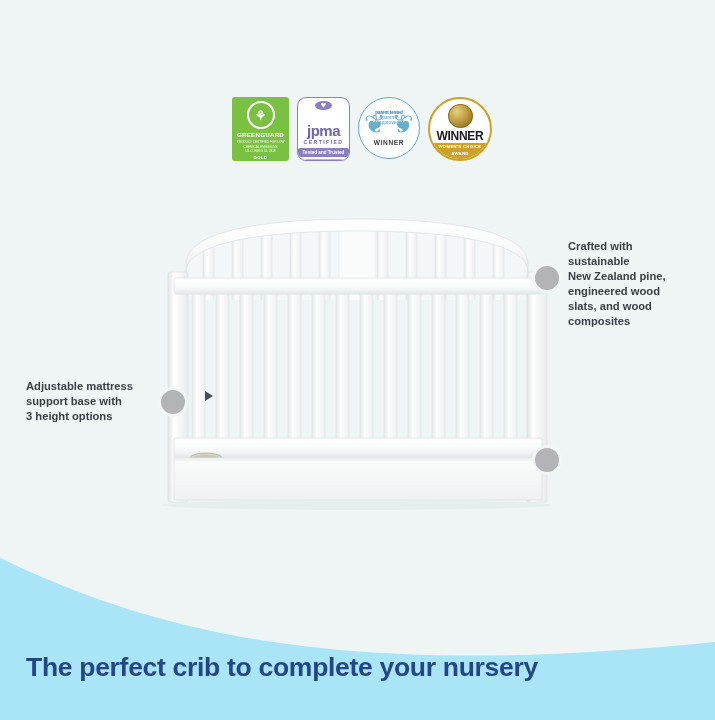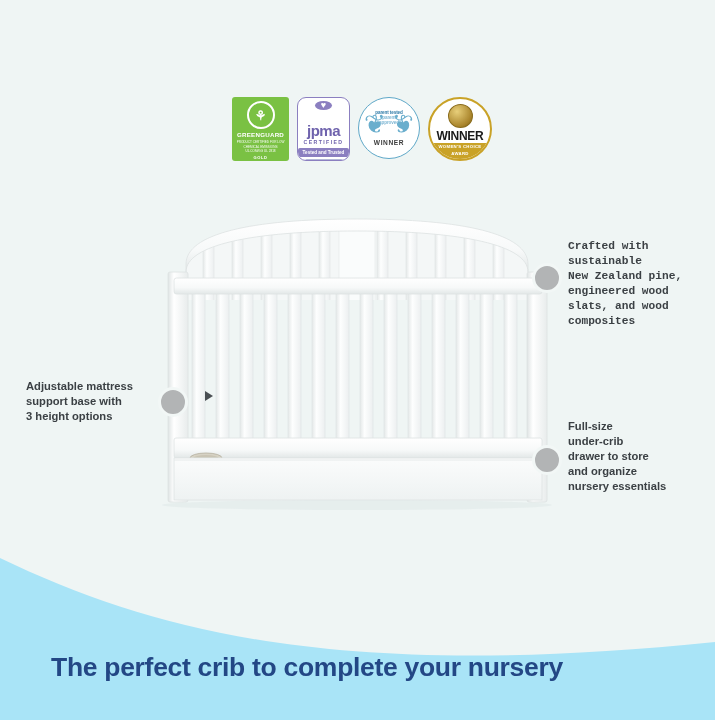--- a/index.html
+++ b/index.html
@@ -33,21 +33,20 @@
 
   .headline {
     position: absolute;
     left: 26px;
     top: 652px;
     font-size: 26.5px;
     font-weight: bold;
     letter-spacing: -0.3px;
     color: #234785;
     white-space: nowrap;
-    margin-left: 25px;
   }
 
   
   .badges {
     position: absolute;
     left: 232px;
     top: 97px;
     display: flex;
     align-items: flex-start;
     gap: 8px;
@@ -269,21 +268,21 @@
   
   .callout {
     position: absolute;
     font-size: 11.2px;
     line-height: 1.34;
     font-weight: bold;
     color: #3b4044;
     white-space: pre-line;
   }
   .callout.c-left { left: 26px; top: 379px; }
-  .callout.c-crafted { left: 568px; top: 239px; font-family: Liberation Mono, monospace; }
+  .callout.c-crafted { left: 568px; top: 239px; }
   .callout.c-drawer { left: 568px; top: 419px; }
 
   .dot {
     position: absolute;
     width: 30px;
     height: 30px;
     border-radius: 50%;
     background: #b2b4b5;
     border: 3px solid #f2f7f6;
     box-sizing: border-box;
@@ -454,21 +453,16 @@
 
   <div class="callout c-left">Adjustable mattress
 support base with
 3 height options</div>
   <div class="callout c-crafted">Crafted with
 sustainable
 New Zealand pine,
 engineered wood
 slats, and wood
 composites</div>
-  <div class="callout c-drawer">Full-size
-under-crib
-drawer to store
-and organize
-nursery essentials</div>
 
   <div class="headline">The perfect crib to complete your nursery</div>
 
 </div>
 
 </body></html>

